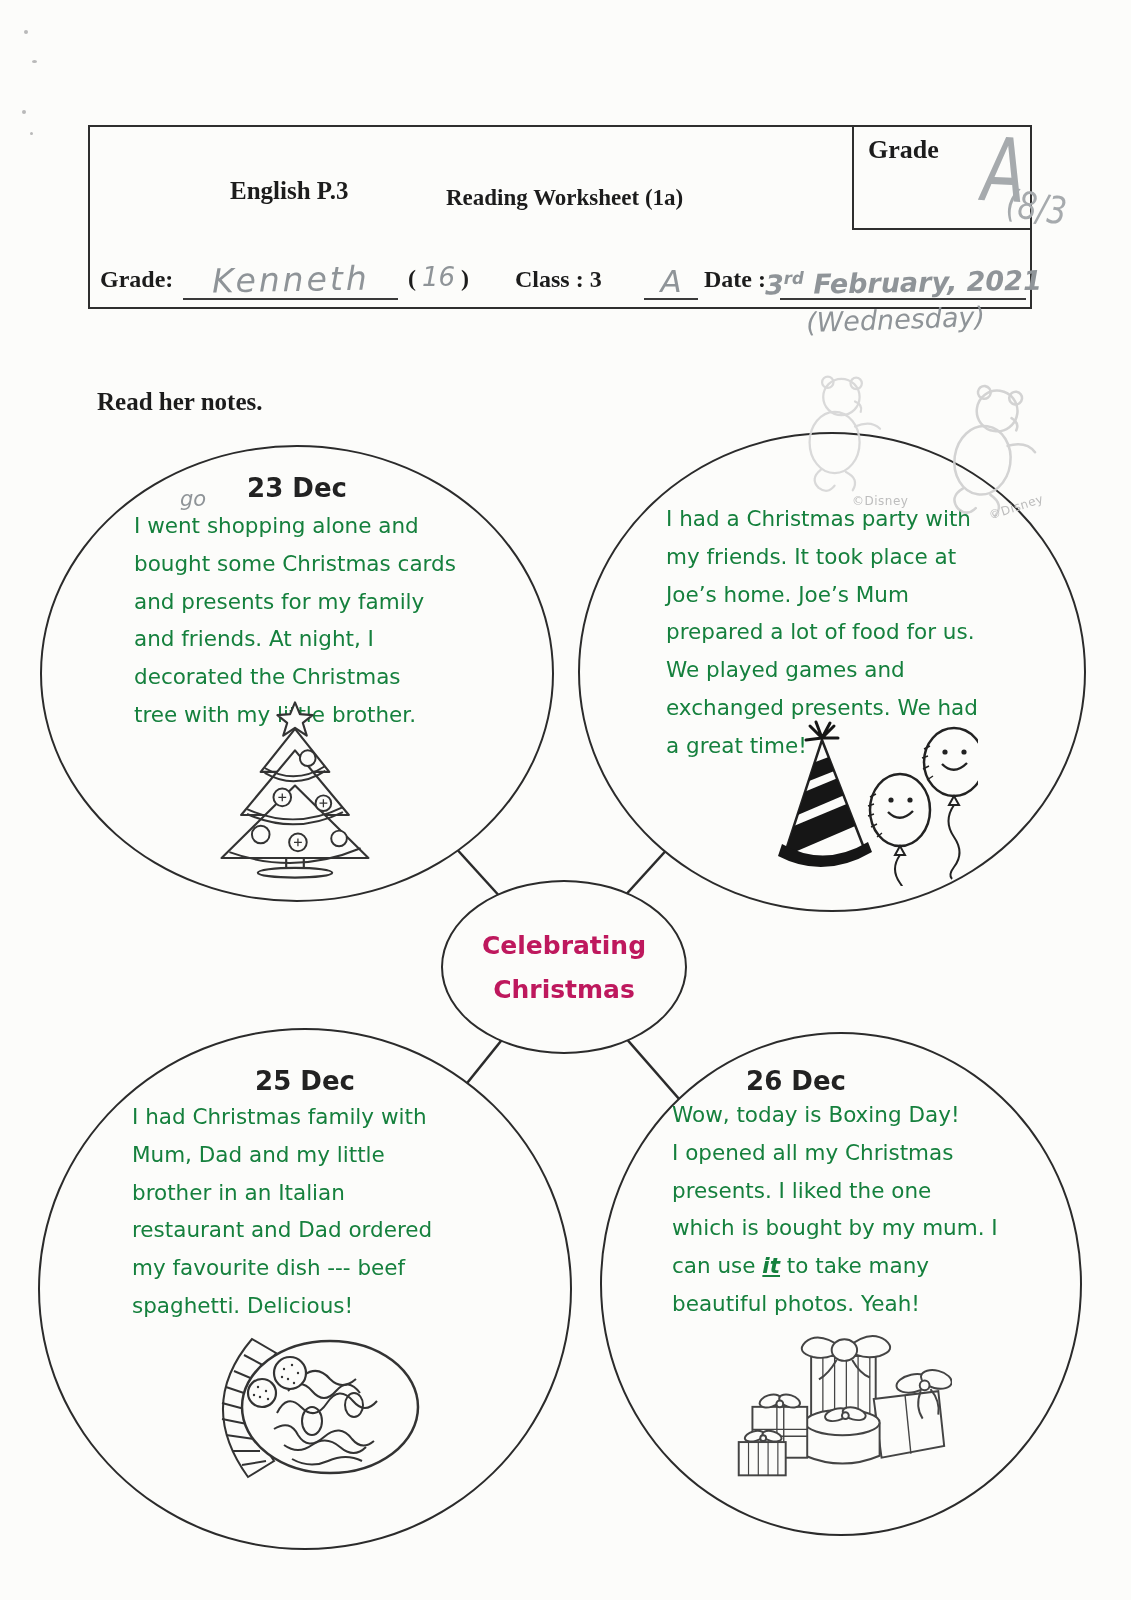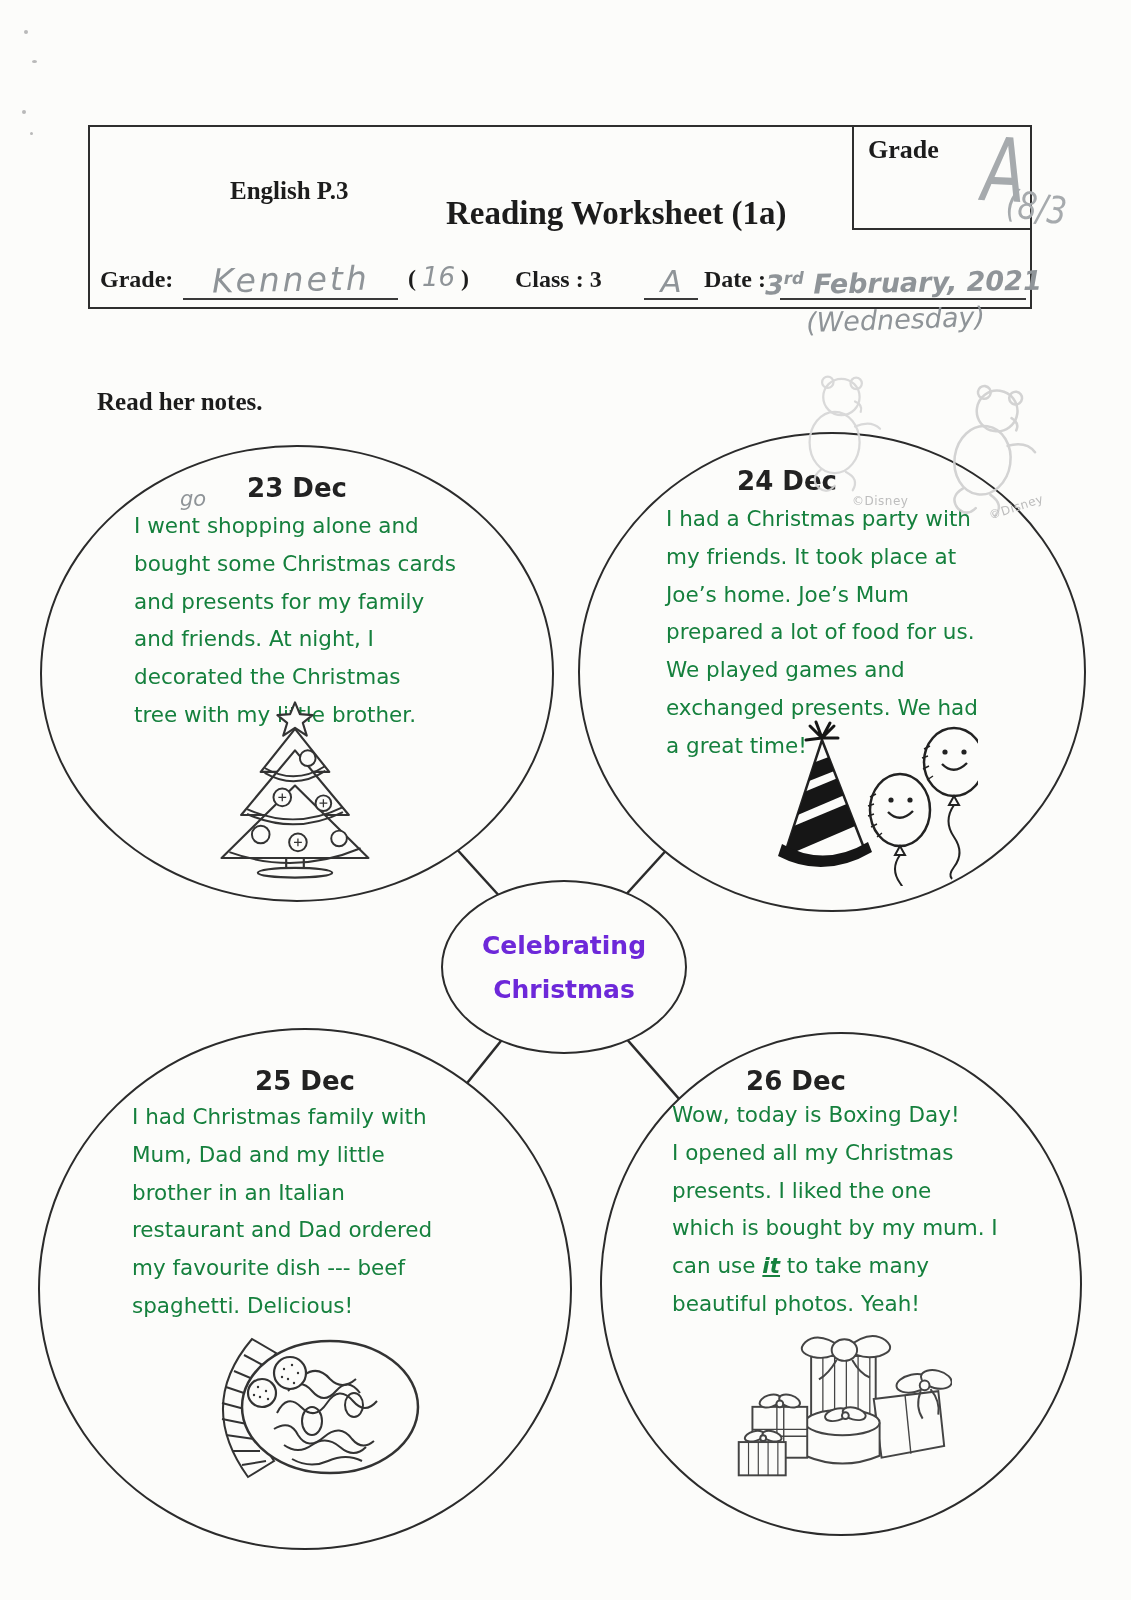--- a/index.html
+++ b/index.html
@@ -5,21 +5,21 @@
   html,body{margin:0;padding:0;background:#f6f6f3;}
   .sheet{position:relative;width:1131px;height:1600px;background:#fcfcfa;overflow:hidden;
          font-family:"Liberation Serif",serif;color:#1c1c1c;}
 
   
   .header-box{position:absolute;left:88px;top:125px;width:940px;height:180px;
               border:2px solid #2e2e2e;z-index:4;}
   .title1{position:absolute;left:64px;top:12px;font-size:25px;font-weight:bold;white-space:nowrap;}
   .title1 .gap{display:inline-block;width:26px;}
   .title2-subject{position:absolute;left:140px;top:50px;font-size:25px;font-weight:bold;}
-  .title2-ws{position:absolute;left:356px;top:68px;font-size:33px;font-weight:bold;}
+  .title2-ws{position:absolute;left:356px;top:58px;font-size:23px;font-weight:bold;}
   sup{font-size:0.62em;}
   .grade-box{position:absolute;right:0;top:0;width:176px;height:101px;
              border-left:2px solid #2e2e2e;border-bottom:2px solid #2e2e2e;}
   .grade-label{padding:8px 0 0 14px;font-size:26px;font-weight:bold;}
 
   
   .hand{font-family:"DejaVu Sans",sans-serif;font-style:italic;color:#8f9498;}
   .grade-a{position:absolute;left:983px;top:126px;font-size:88px;color:#a6aaad;
            transform:scaleX(.72) rotate(2deg);transform-origin:left top;z-index:5;line-height:1;}
   .grade-note{position:absolute;left:1008px;top:184px;font-size:38px;color:#a6aaad;
@@ -41,21 +41,21 @@
   .connectors{position:absolute;left:0;top:0;z-index:1;}
   .bubble{position:absolute;background:#fcfcfa;border:2.5px solid #2b2b2b;border-radius:50%;z-index:2;}
   .bubble-date{position:absolute;left:0;top:0;width:100%;text-align:center;
                font-family:"DejaVu Sans",sans-serif;font-weight:bold;font-size:26px;color:#222;}
   .bubble-text{position:absolute;margin:0;font-family:"DejaVu Sans",sans-serif;
                font-size:21.5px;line-height:1.76;color:#15803d;white-space:pre-line;}
   .bubble-text .em{font-weight:bold;font-style:italic;text-decoration:underline;}
   .go-note{position:absolute;left:138px;top:40px;font-size:21px;z-index:3;}
   .illus{position:absolute;z-index:2;}
   .center-bubble{display:flex;flex-direction:column;align-items:center;justify-content:center;gap:15px;}
-  .center-line{font-family:"DejaVu Sans",sans-serif;font-weight:bold;font-size:25px;color:#6d28d9;}
+  .center-line{font-family:"DejaVu Sans",sans-serif;font-weight:bold;font-size:25px;color:#be185d;}
 
   
   .pooh{position:absolute;z-index:3;opacity:.9;}
   .disney{position:absolute;z-index:3;font-family:"DejaVu Sans",sans-serif;
           font-size:12px;color:#bdbdbd;letter-spacing:.5px;}
   .speck{position:absolute;background:#b9b9b9;border-radius:50%;z-index:0;}
 </style>
 </head>
 <body>
 
@@ -137,21 +137,20 @@
         <circle cx="98" cy="146" r="9"></circle>
           <circle cx="140" cy="142" r="8"></circle>
       </g>
       <g stroke="#333" stroke-width="1.3" fill="none">
         <path d="M82,96 v8 M78,100 h8 M124,102 v8 M120,106 h8 M98,142 v8 M94,146 h8"></path>
       </g>
     </svg>
   </div>
 
   <div class="bubble" style="left:578px;top:432px;width:504px;height:476px;">
-    <div class="bubble-date" style="top:32px;transform:translateX(-45px);">24 Dec</div>
     <p class="bubble-text" style="left:86px;top:66px;width:400px;">I had a Christmas party with
 my friends. It took place at
 Joe’s home. Joe’s Mum
 prepared a lot of food for us.
 We played games and
 exchanged presents. We had
 a great time!</p>
     <svg class="illus" style="left:150px;top:256px;" width="248" height="196" viewBox="0 0 248 196">
       <defs>
           <clipPath id="hatc">

